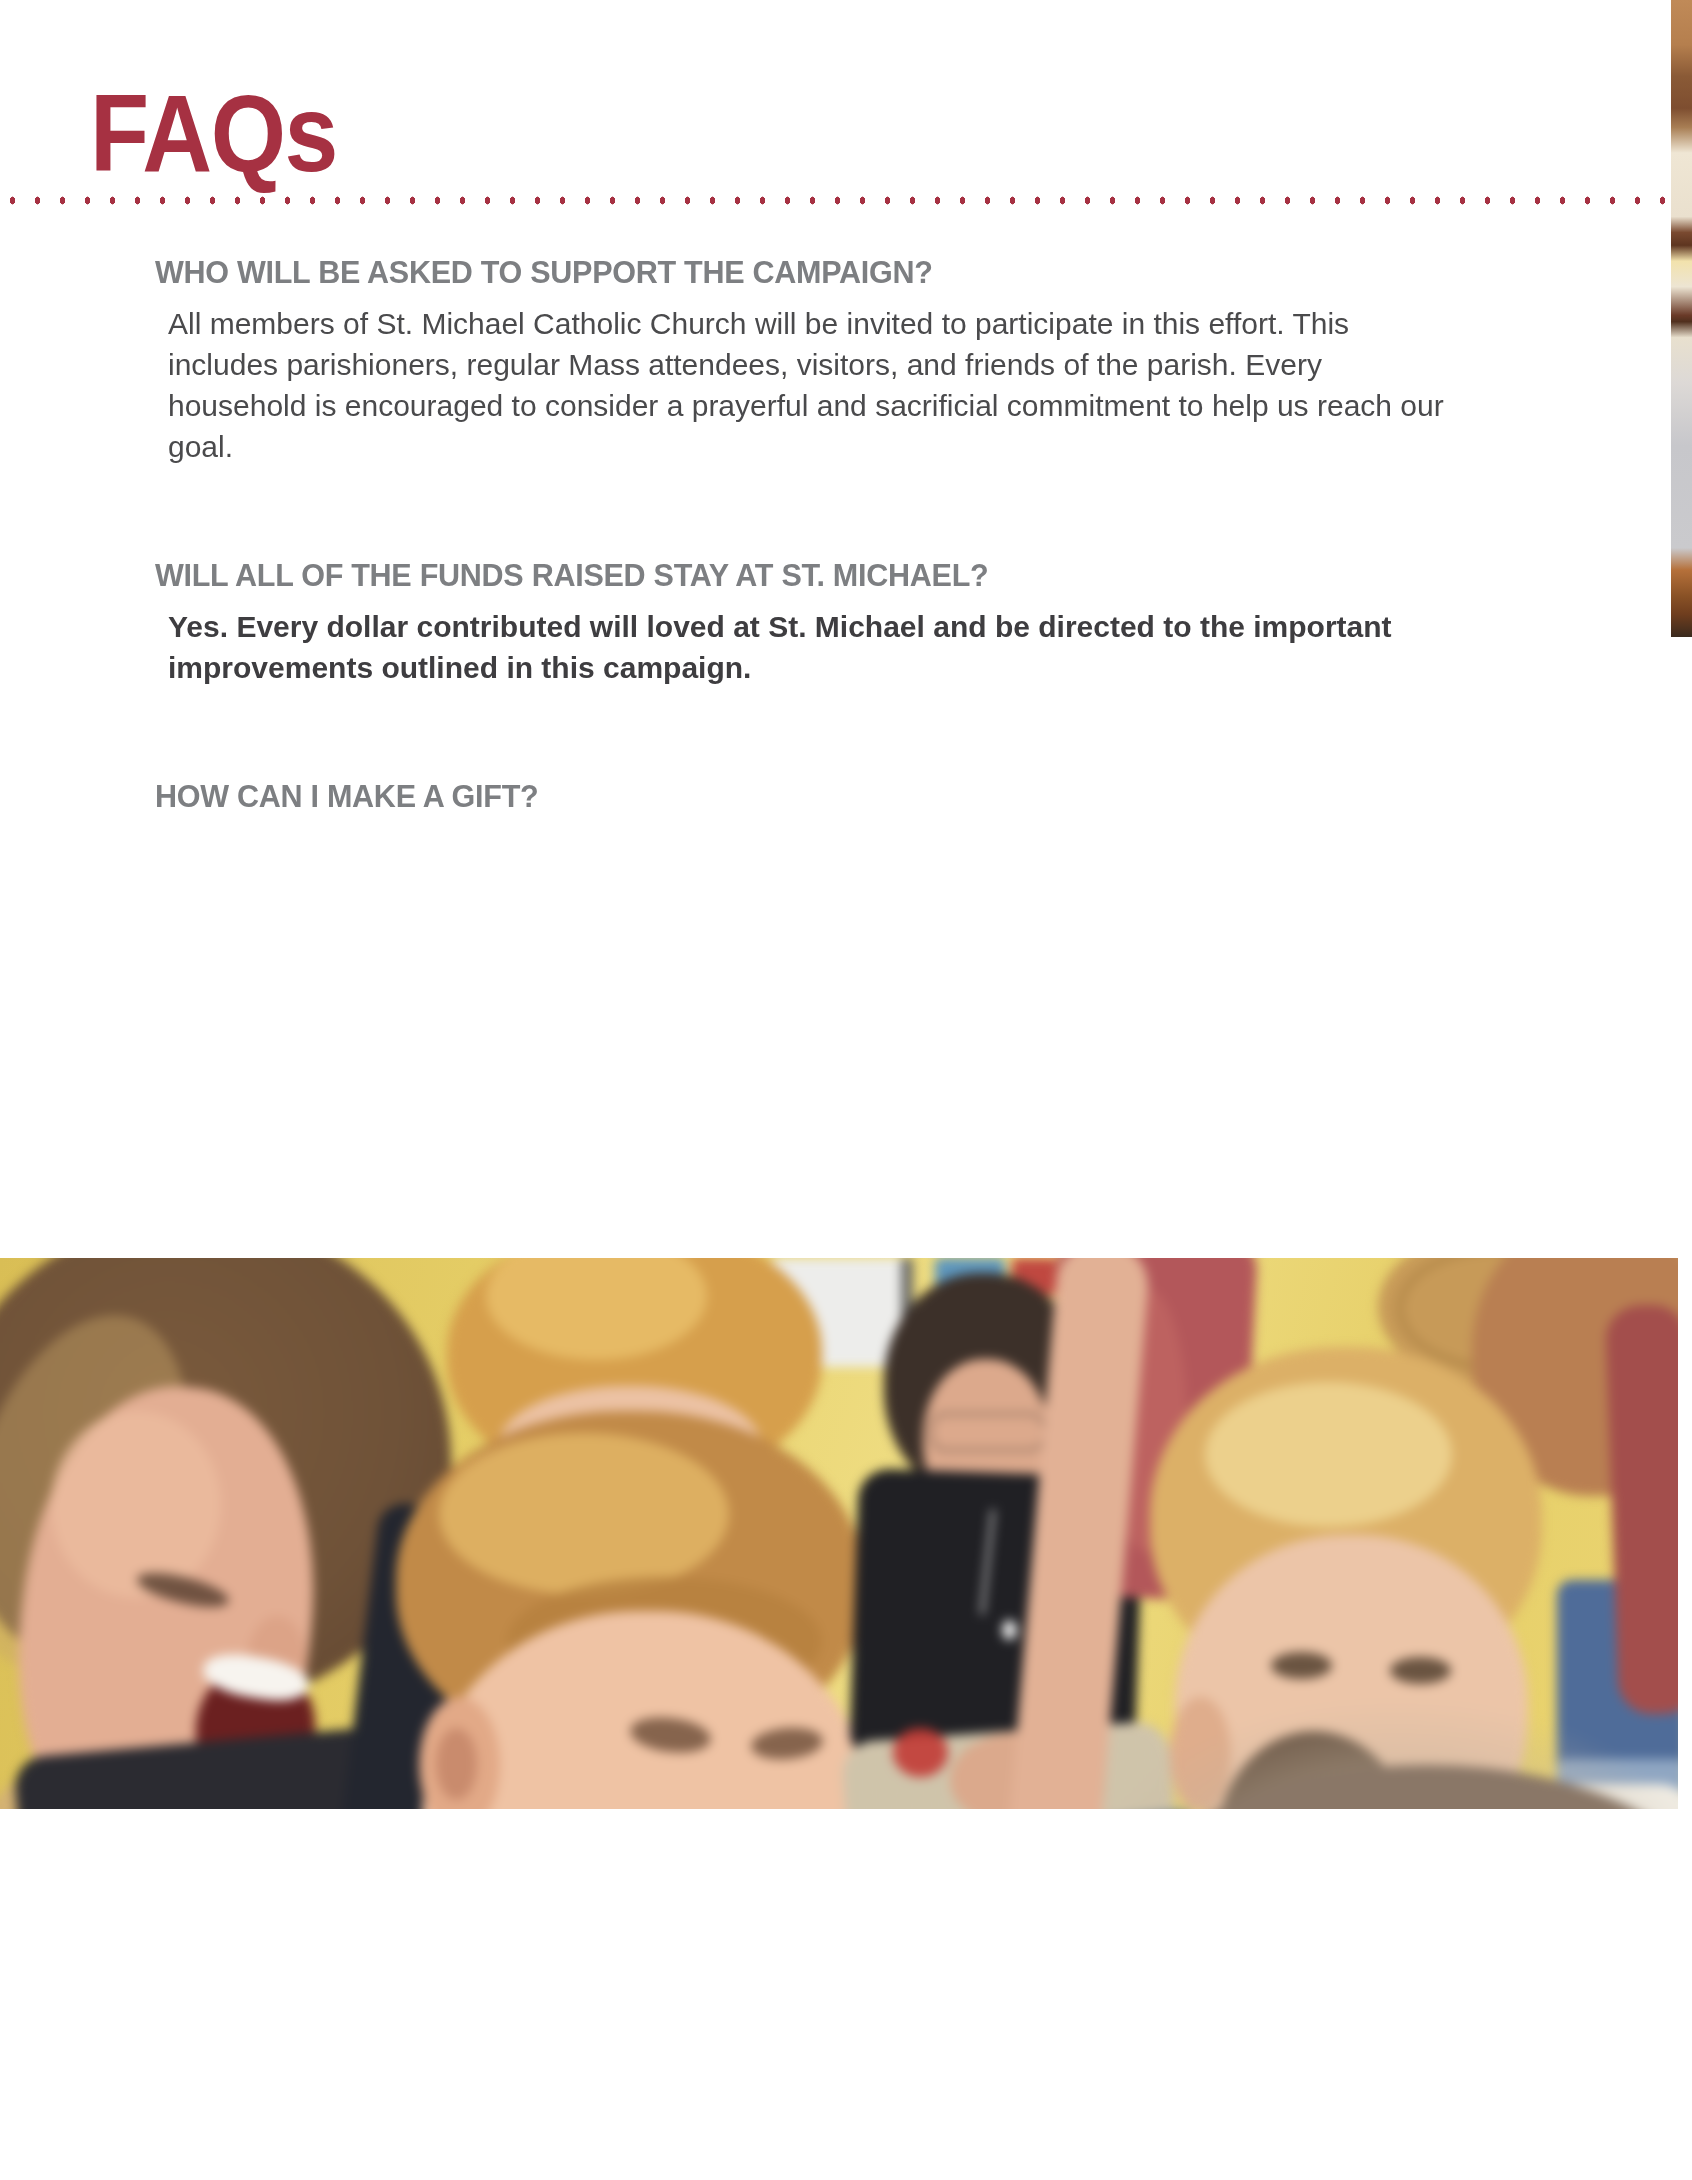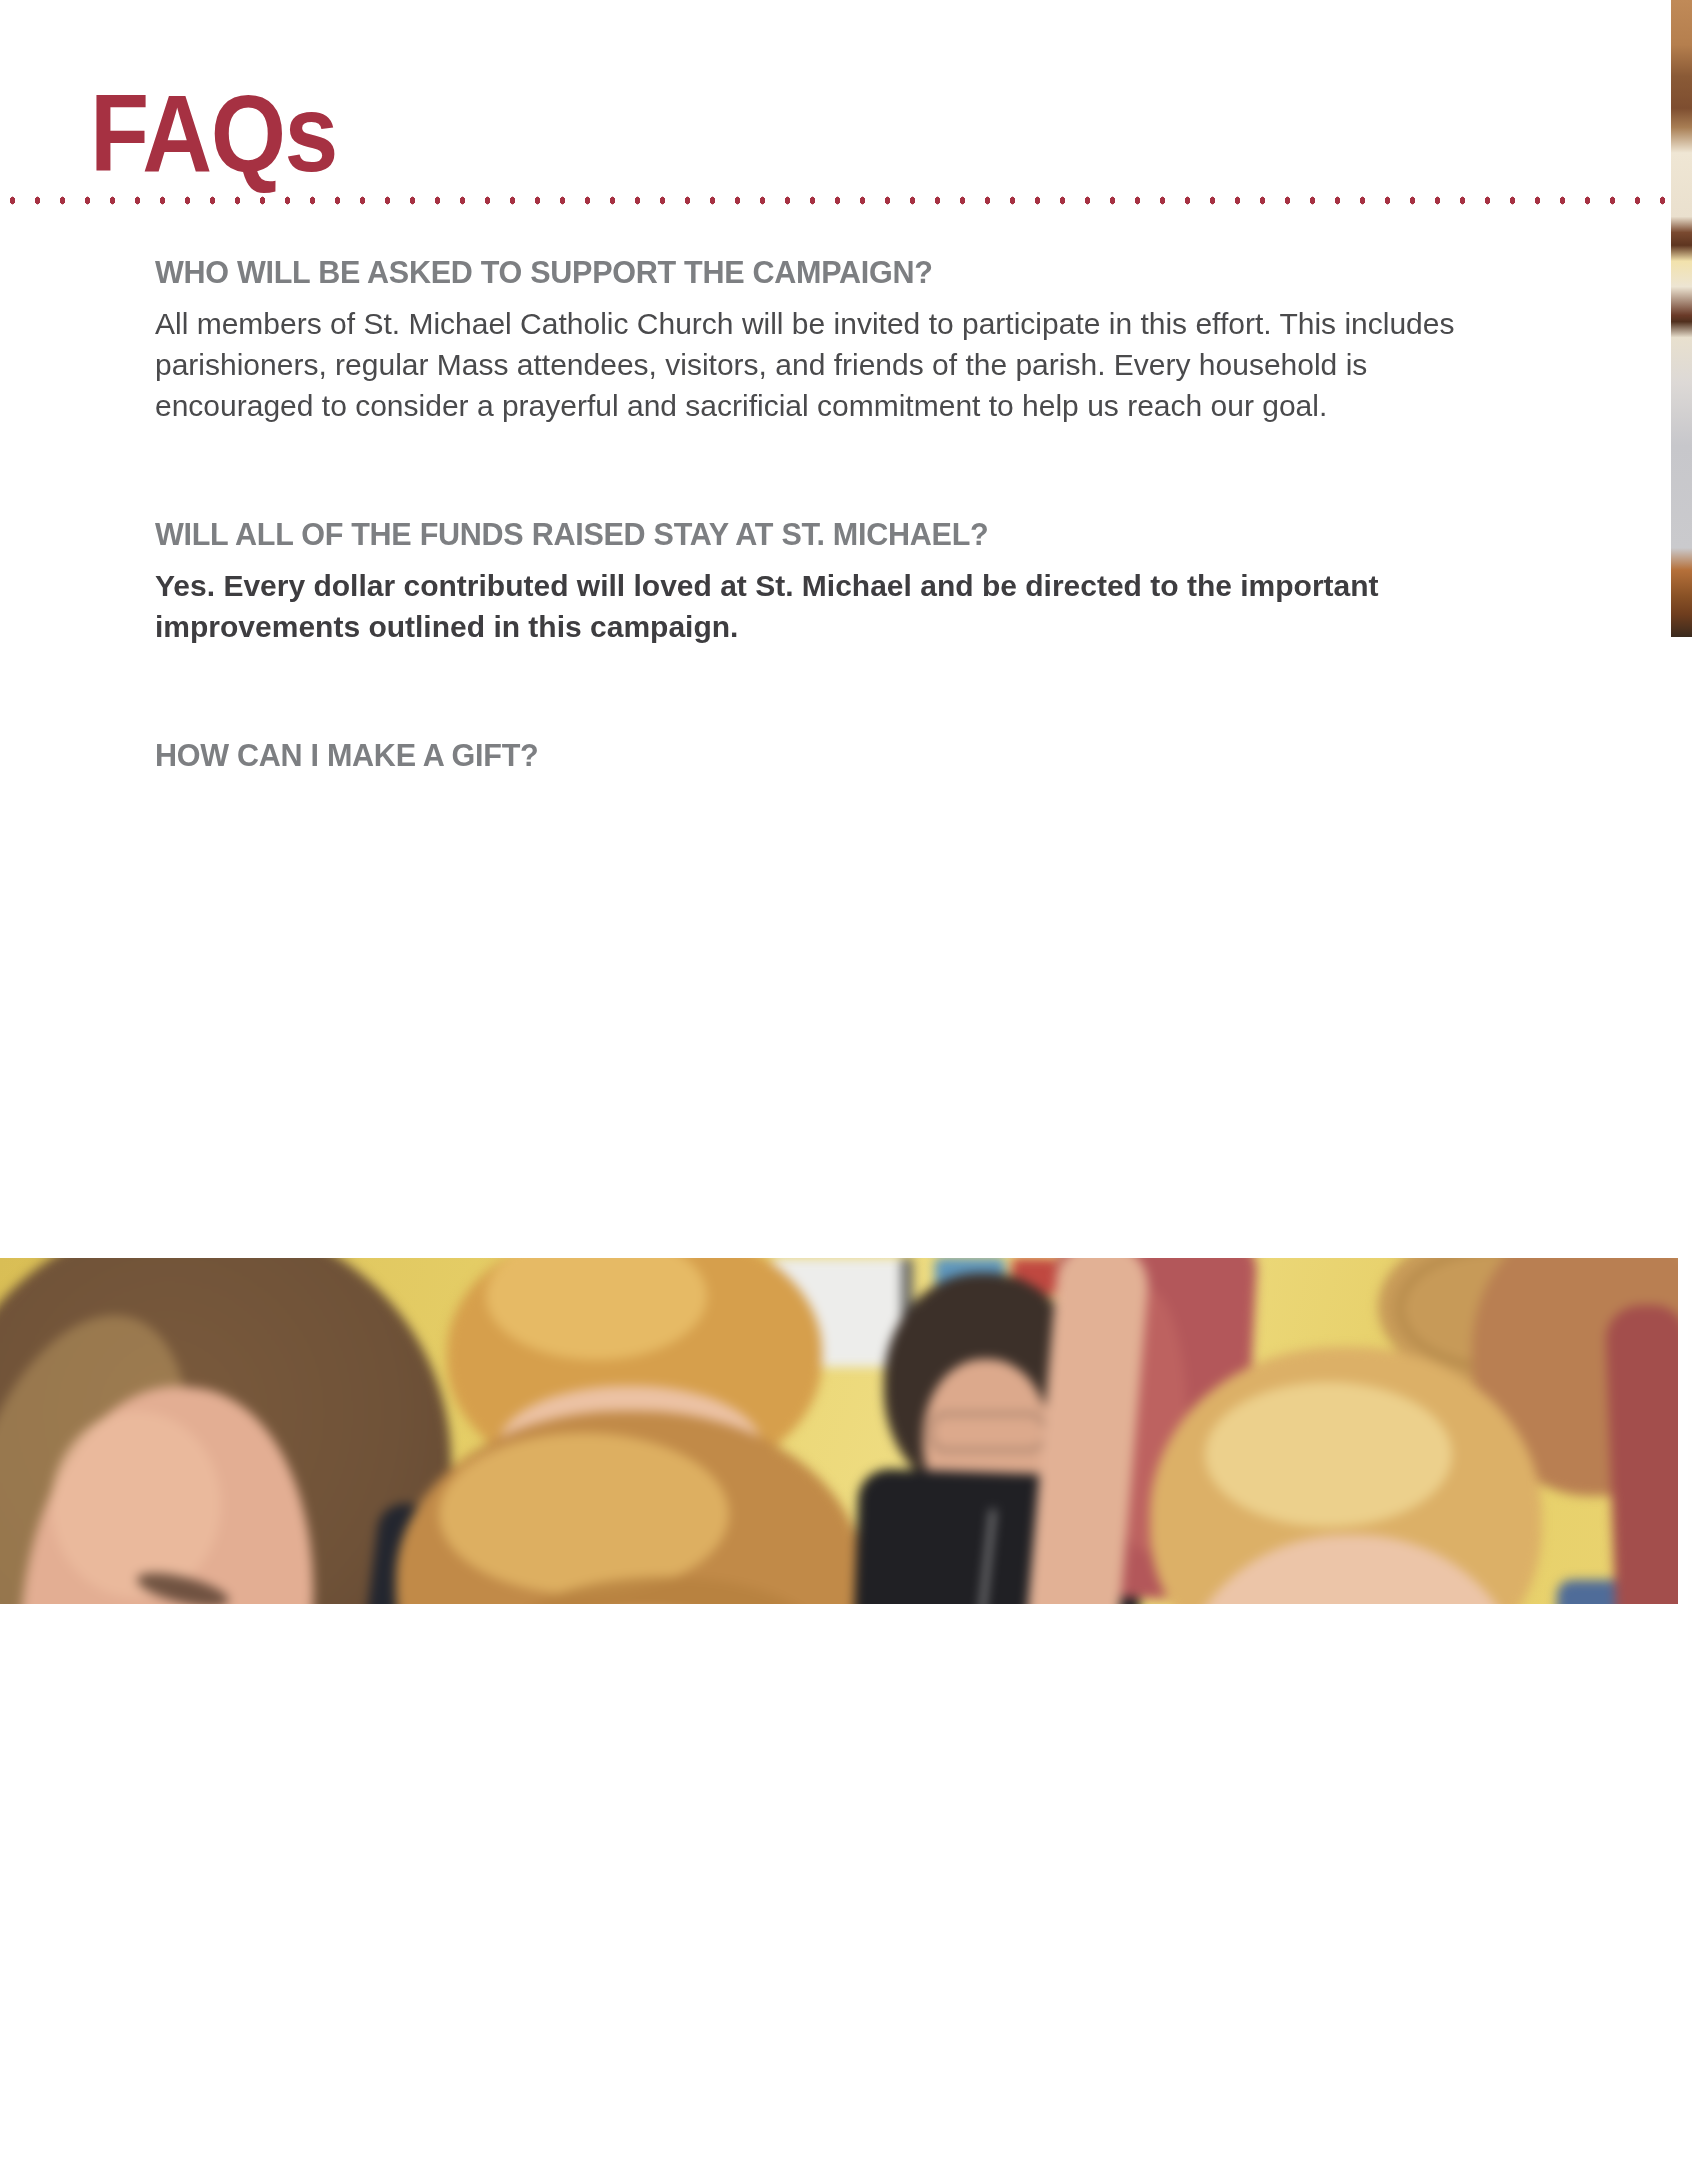--- a/index.html
+++ b/index.html
@@ -1,33 +1,33 @@
 <!DOCTYPE html>
 <html style="font-size:13.6px"><head>
 <meta charset="utf-8">
 <style>
   html,body{margin:0;padding:0;background:#ffffff;}
-  .page{position:relative;width:1693px;height:1604px;background:#ffffff;overflow:hidden;
+  .page{position:relative;width:1693px;height:1809px;background:#ffffff;overflow:hidden;
         font-family:"Liberation Sans", sans-serif;}
 
   
   .faq-title{position:absolute;left:90px;top:78px;margin:0;font-size:110px;line-height:1;
              font-weight:bold;color:#A63142;letter-spacing:-1.7px;
              transform:scaleX(.88);transform-origin:left top;}
   .dotted-rule{position:absolute;left:0;top:193px;width:1667px;height:14.5px;
                background-image:radial-gradient(ellipse 3.8px 5.5px at 50% 50%, #A63142 68%, transparent 72%);
                background-size:25px 14.5px;background-repeat:repeat-x;}
 
   
   .content{position:absolute;left:155px;top:254px;width:1325px;}
   .faq{margin:0;}
   .faq + .faq{margin-top:90px;}
   .faq h2{margin:0 0 12.8px 0;font-size:31.5px;line-height:1.15;font-weight:bold;color:#7D7F82;
           letter-spacing:-0.3px;transform:scaleX(.97);transform-origin:left top;}
-  .faq p{margin:0;font-size:30px;line-height:41px;color:#4A4A4C;}
+  .faq p{margin:13px;font-size:30px;line-height:41px;color:#4A4A4C;}
   .faq.emphasis p{font-weight:bold;color:#3E3D40;}
 
   
   .edge-sliver{position:absolute;left:1671px;top:0;width:21px;height:637px;
     background:linear-gradient(180deg,
       #C08A58 0%, #B57F4E 7%, #8A5A36 12%, #7E4E30 17%, #A87E54 20%,
       #EFE6D4 24%, #EAE0CE 34%, #7A4A30 36.5%, #5E3520 38.5%,
       #F2E2AC 41%, #EDE5D3 45%, #6A3A28 49.5%, #50301E 50.5%,
       #E8E0CE 53%, #DDD9D6 60%, #C7C7CB 70%, #CACACD 86%,
       #B5703A 89.5%, #8A5226 93.5%, #6E3D1E 96.5%, #3A2A1E 100%);}

